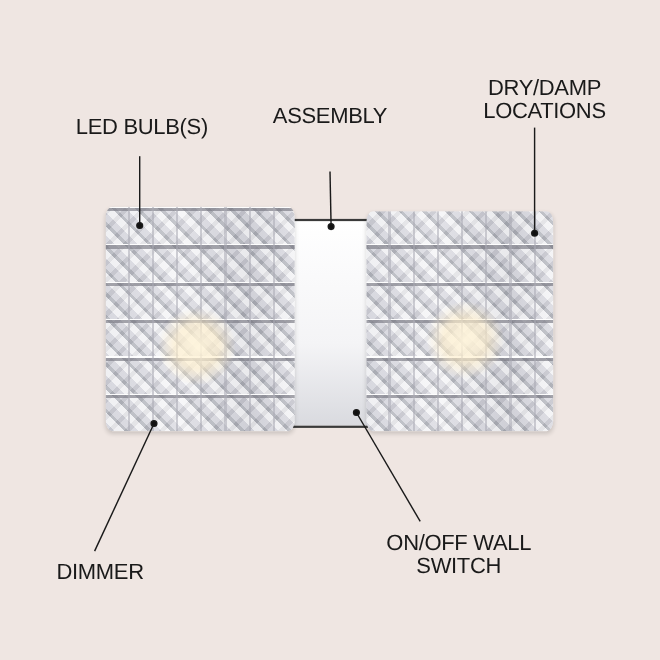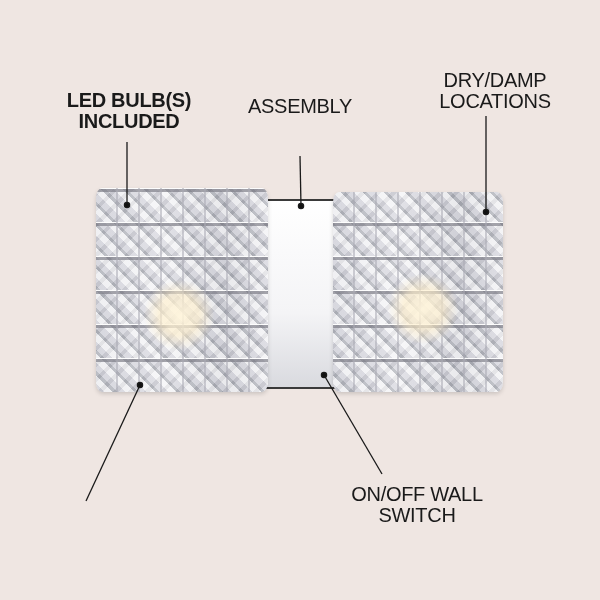--- a/index.html
+++ b/index.html
@@ -67,33 +67,33 @@
     <circle cx="301" cy="206" r="2.6"></circle>
     <line x1="486" y1="116" x2="486" y2="212"></line>
     <circle cx="486" cy="212" r="2.6"></circle>
     <line x1="140" y1="385" x2="86" y2="501"></line>
     <circle cx="140" cy="385" r="2.6"></circle>
     <line x1="324" y1="375" x2="382" y2="474"></line>
     <circle cx="324" cy="375" r="2.6"></circle>
   </g>
 </svg>
 
-<div class="label" style="left:44px;top:90px;width:170px;font-weight:bold;">
+<div class="label" style="left:44px;top:106px;width:170px;">
   <span>LED BULB(S)</span>
-  <span>INCLUDED</span>
 </div>
 
 <div class="label" style="left:230px;top:96px;width:140px;">
   <span>ASSEMBLY</span>
 </div>
 
 <div class="label" style="left:430px;top:70px;width:130px;">
   <span>DRY/DAMP</span>
   <span>LOCATIONS</span>
 </div>
 
 <div class="label" style="left:16px;top:510px;width:150px;">
+  <span>DIMMER</span>
 </div>
 
 <div class="label" style="left:342px;top:484px;width:150px;">
   <span>ON/OFF WALL</span>
   <span>SWITCH</span>
 </div>
 
 </body></html>

